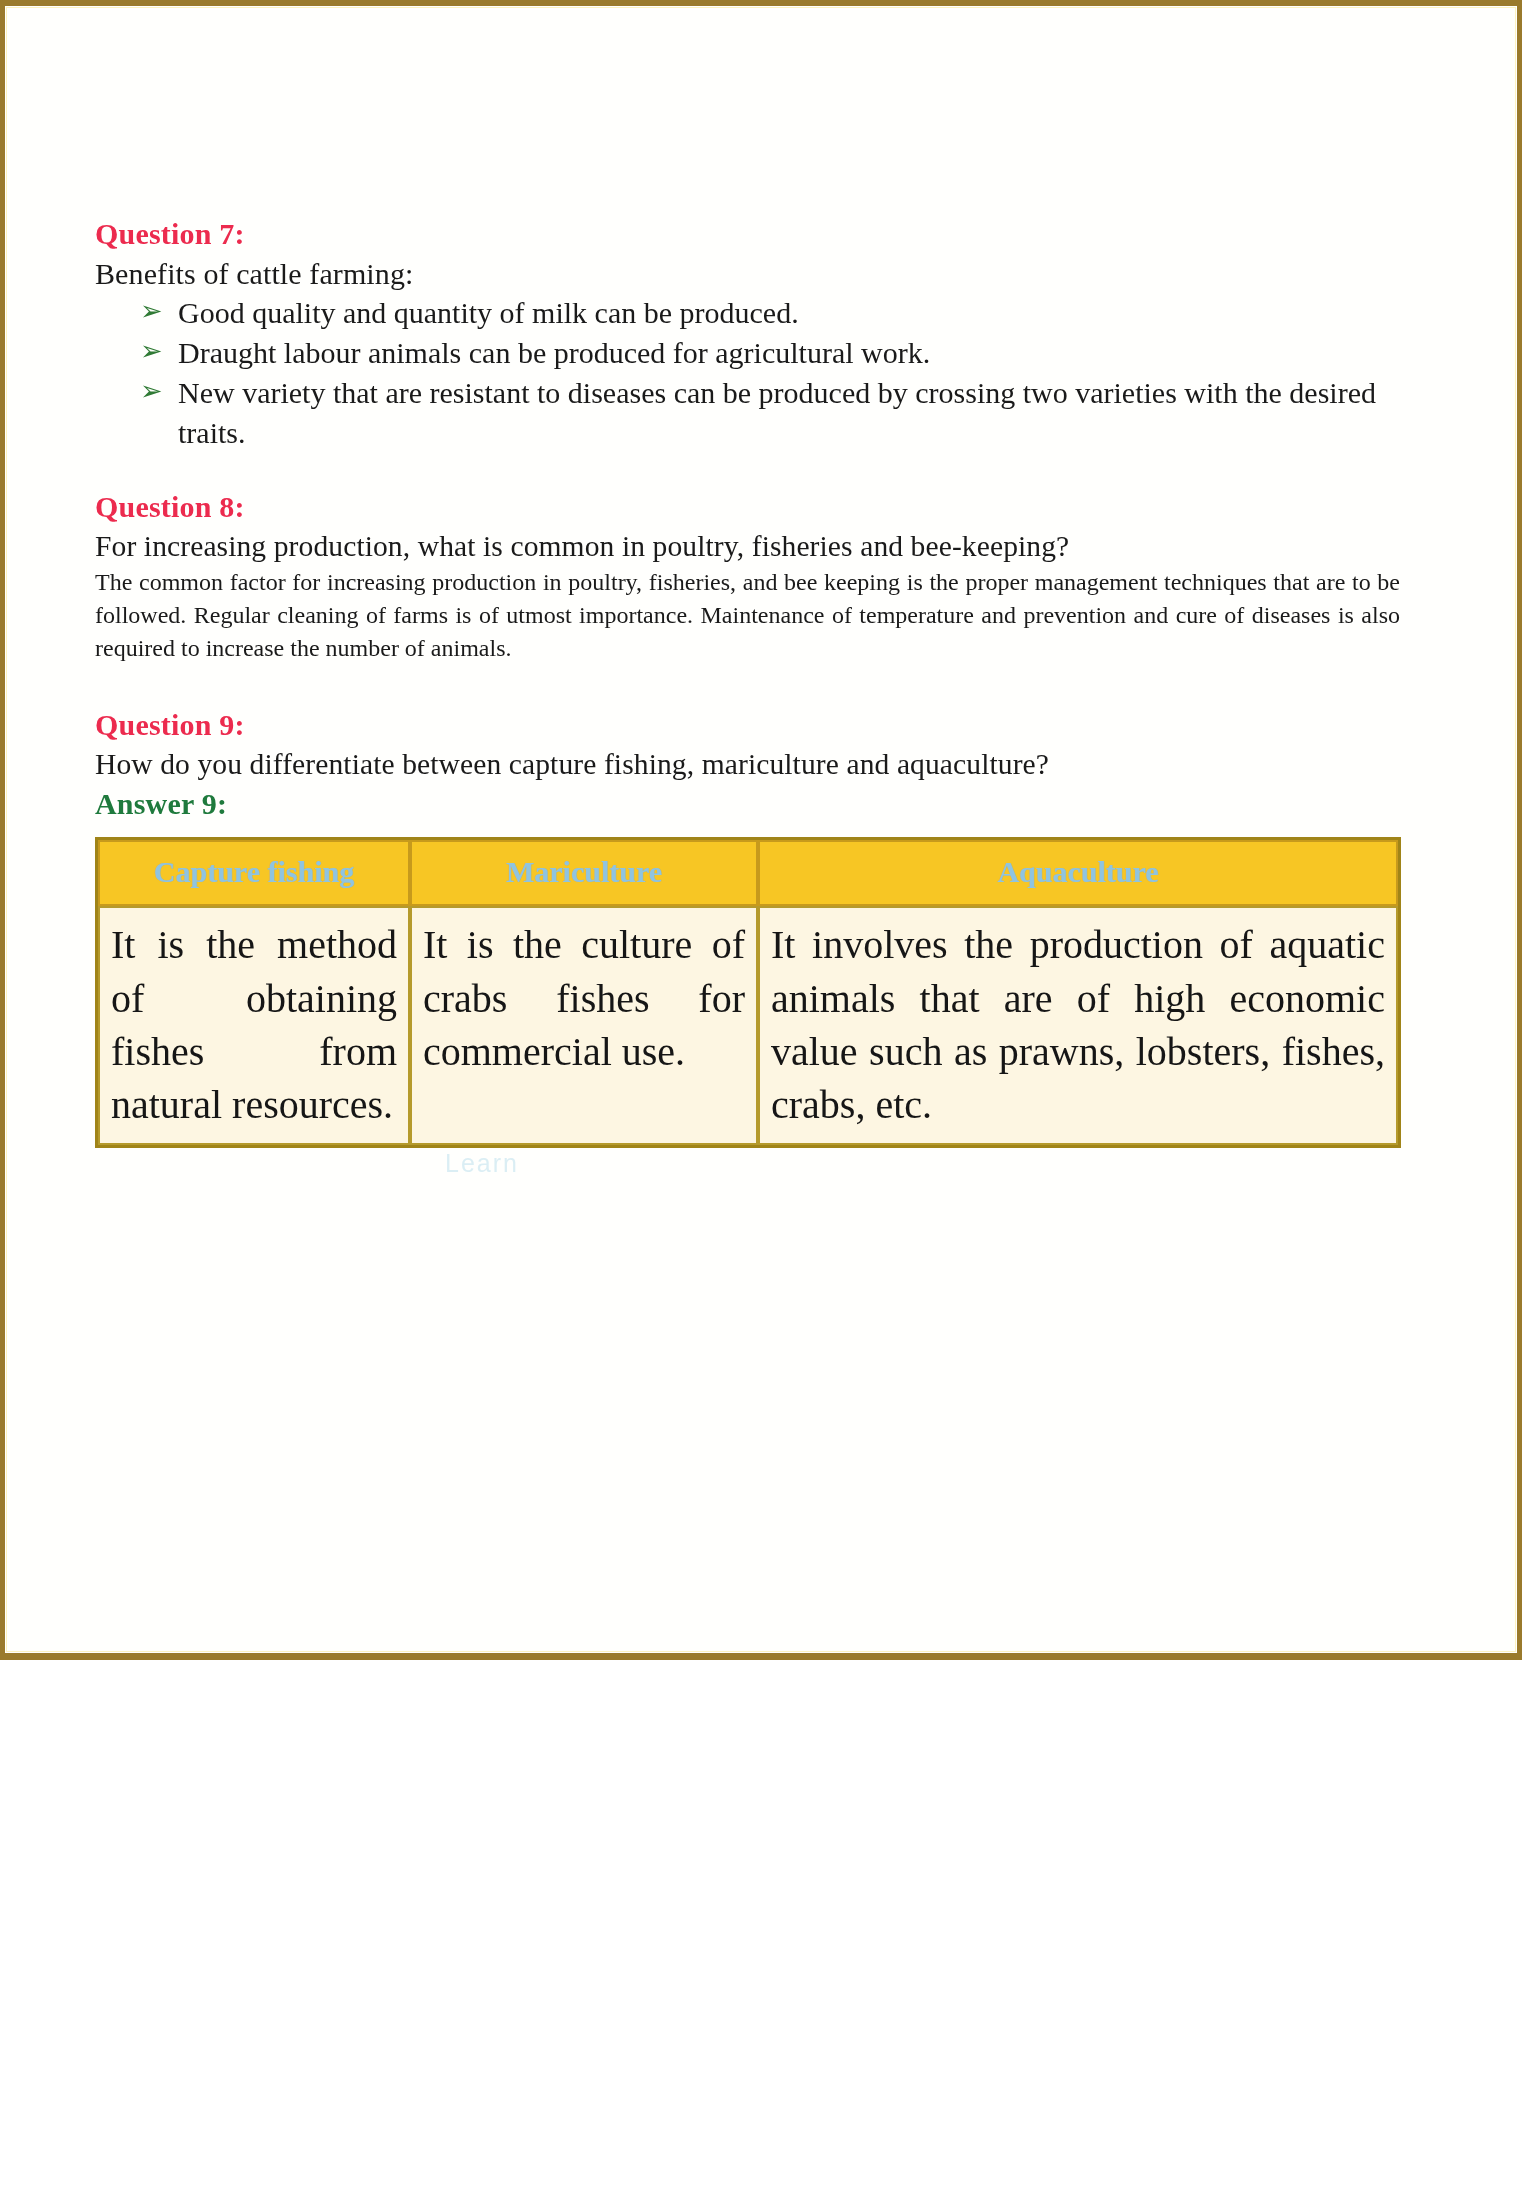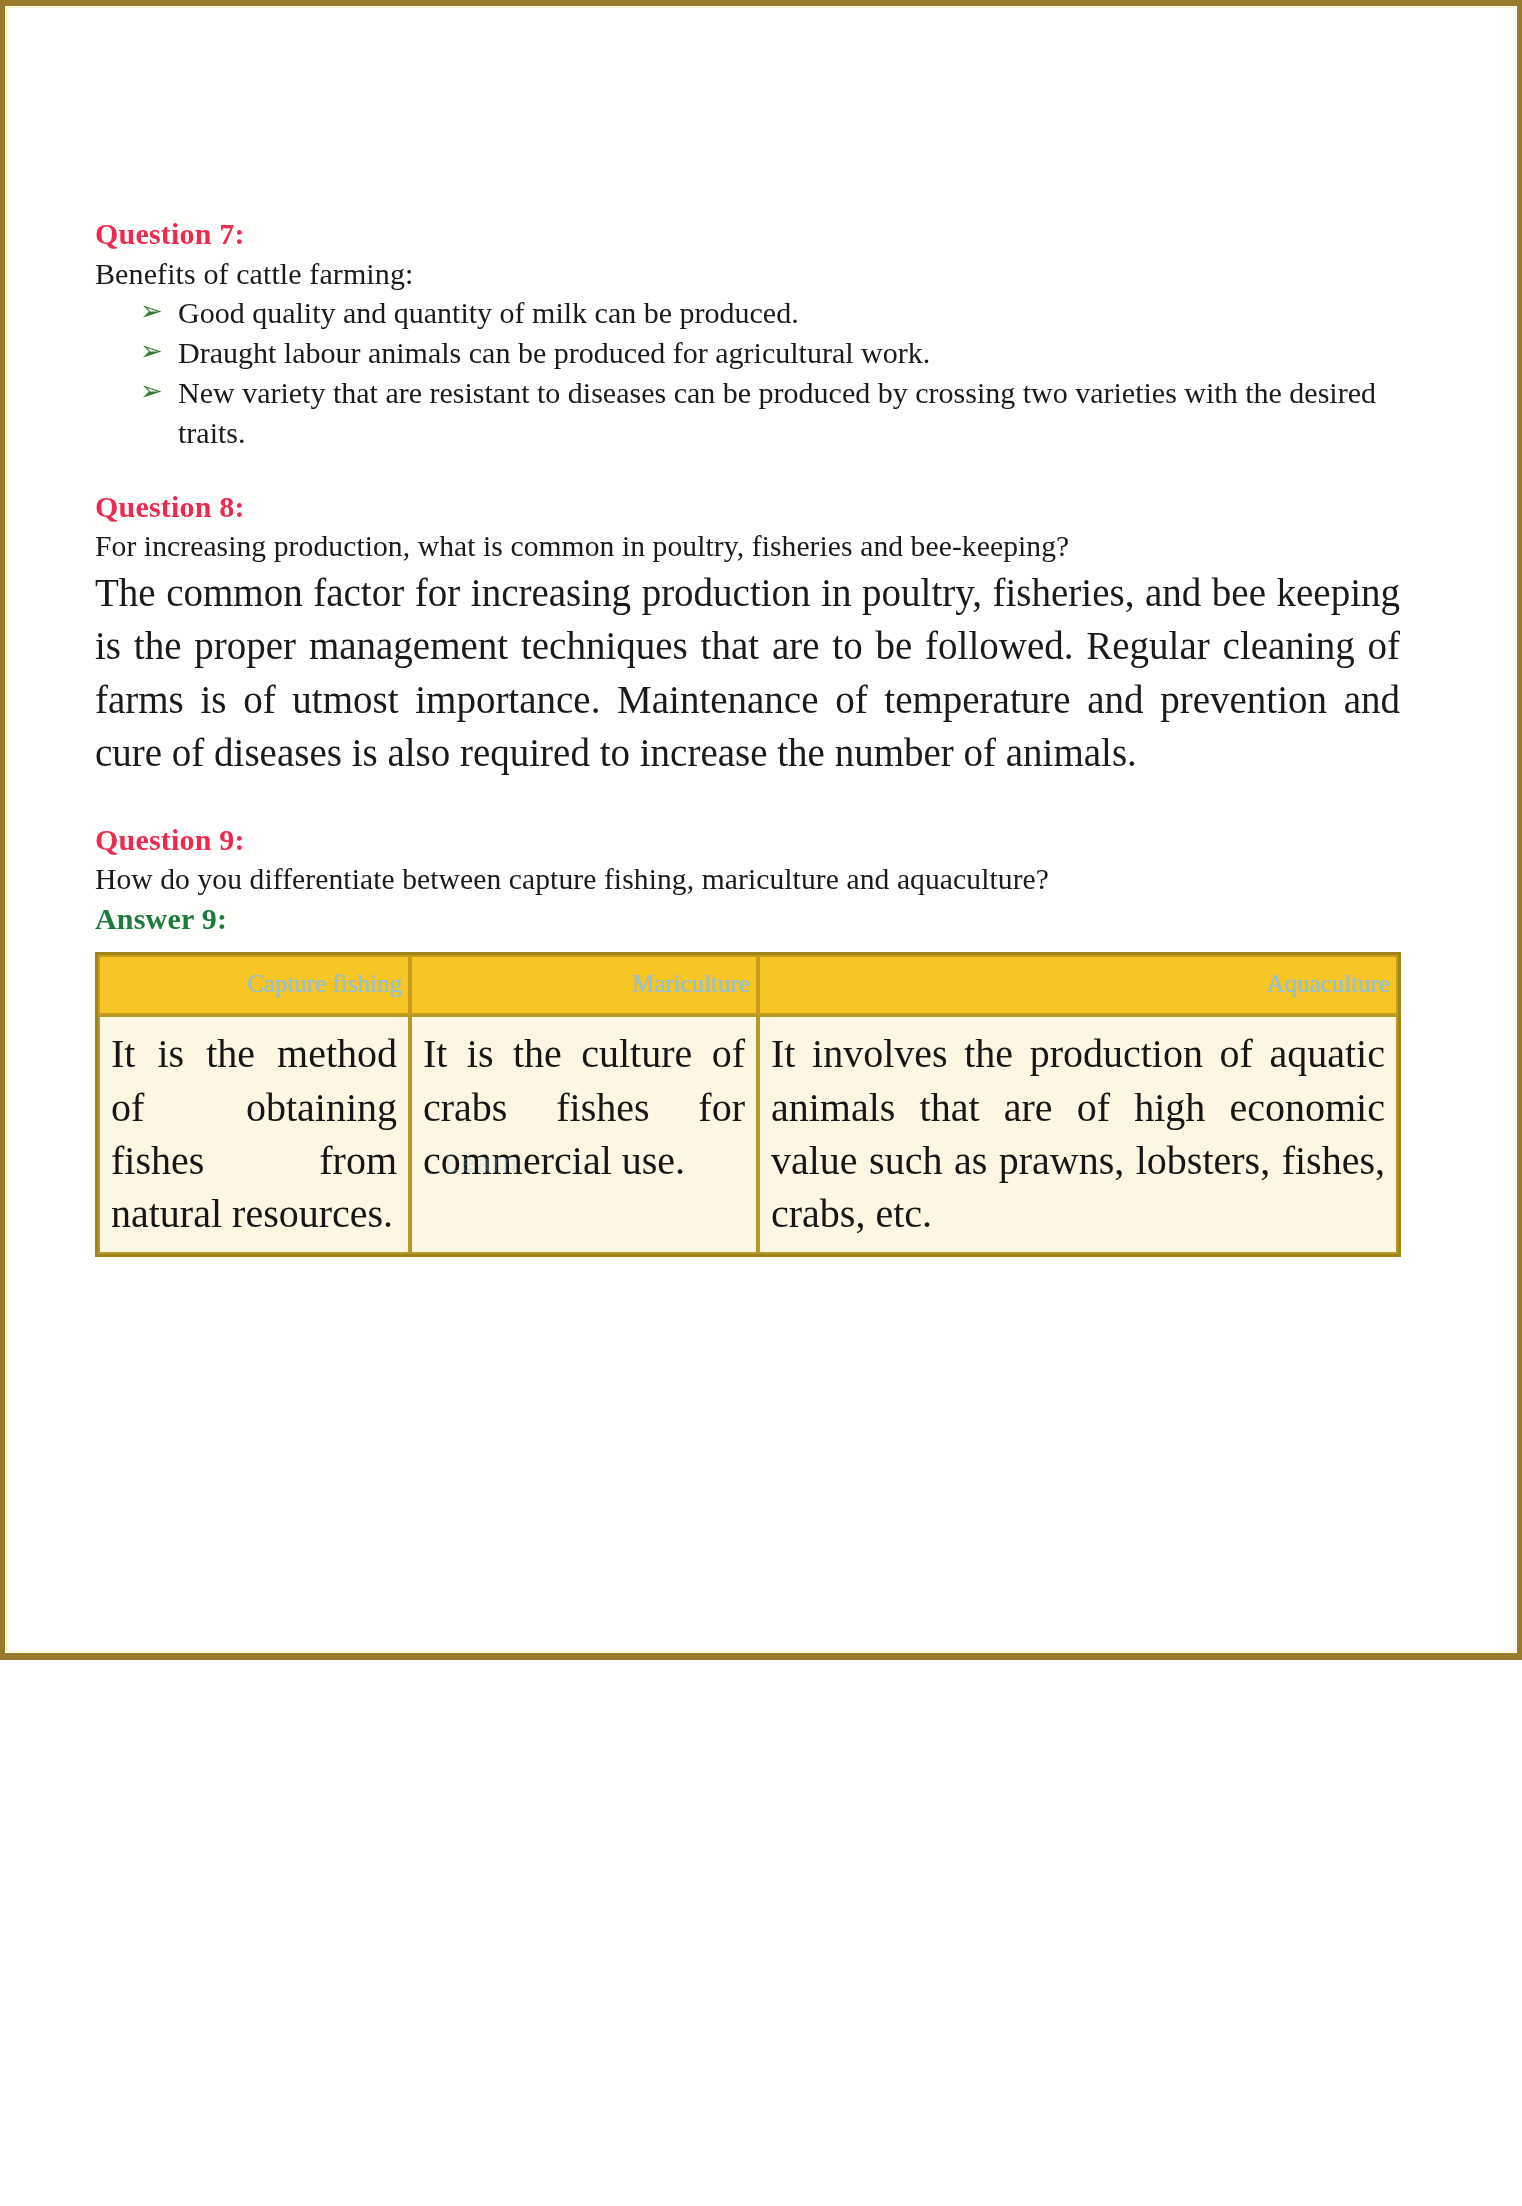--- a/index.html
+++ b/index.html
@@ -63,21 +63,21 @@
     line-height: 1.32;
     letter-spacing: 0.1px;
   }
   .tight {
     font-stretch: condensed;
     transform: scaleX(0.985);
     transform-origin: left center;
   }
   .para-justify {
     color: #1a1a1a;
-    font-size: 39px;
+    font-size: 24px;
     line-height: 1.37;
     text-align: justify;
     text-justify: inter-word;
   }
 
   
   ul.bullets {
     list-style: none;
     margin: 0;
     padding: 0 0 0 45px;
@@ -111,24 +111,24 @@
     border: 3px solid #a08418;
     background: #fdf6e2;
   }
   table.compare col.c1 { width: 312px; }
   table.compare col.c2 { width: 348px; }
   table.compare col.c3 { width: 640px; }
 
   table.compare th {
     background: #f7c624;
     color: #8fc4e0;
-    font-weight: normal;
-    font-size: 25px;
+    font-weight: bold;
+    font-size: 30px;
     line-height: 1.2;
-    text-align: right;
+    text-align: center;
     padding: 12px 6px 14px;
     border: 2px solid #c79a1c;
     text-shadow: 0.5px 0 0 rgba(120,170,200,.45), -0.5px 0 0 rgba(200,150,140,.35);
   }
   table.compare td {
     background: #fdf6e2;
     color: #161616;
     font-size: 40px;
     line-height: 1.33;
     vertical-align: top;

